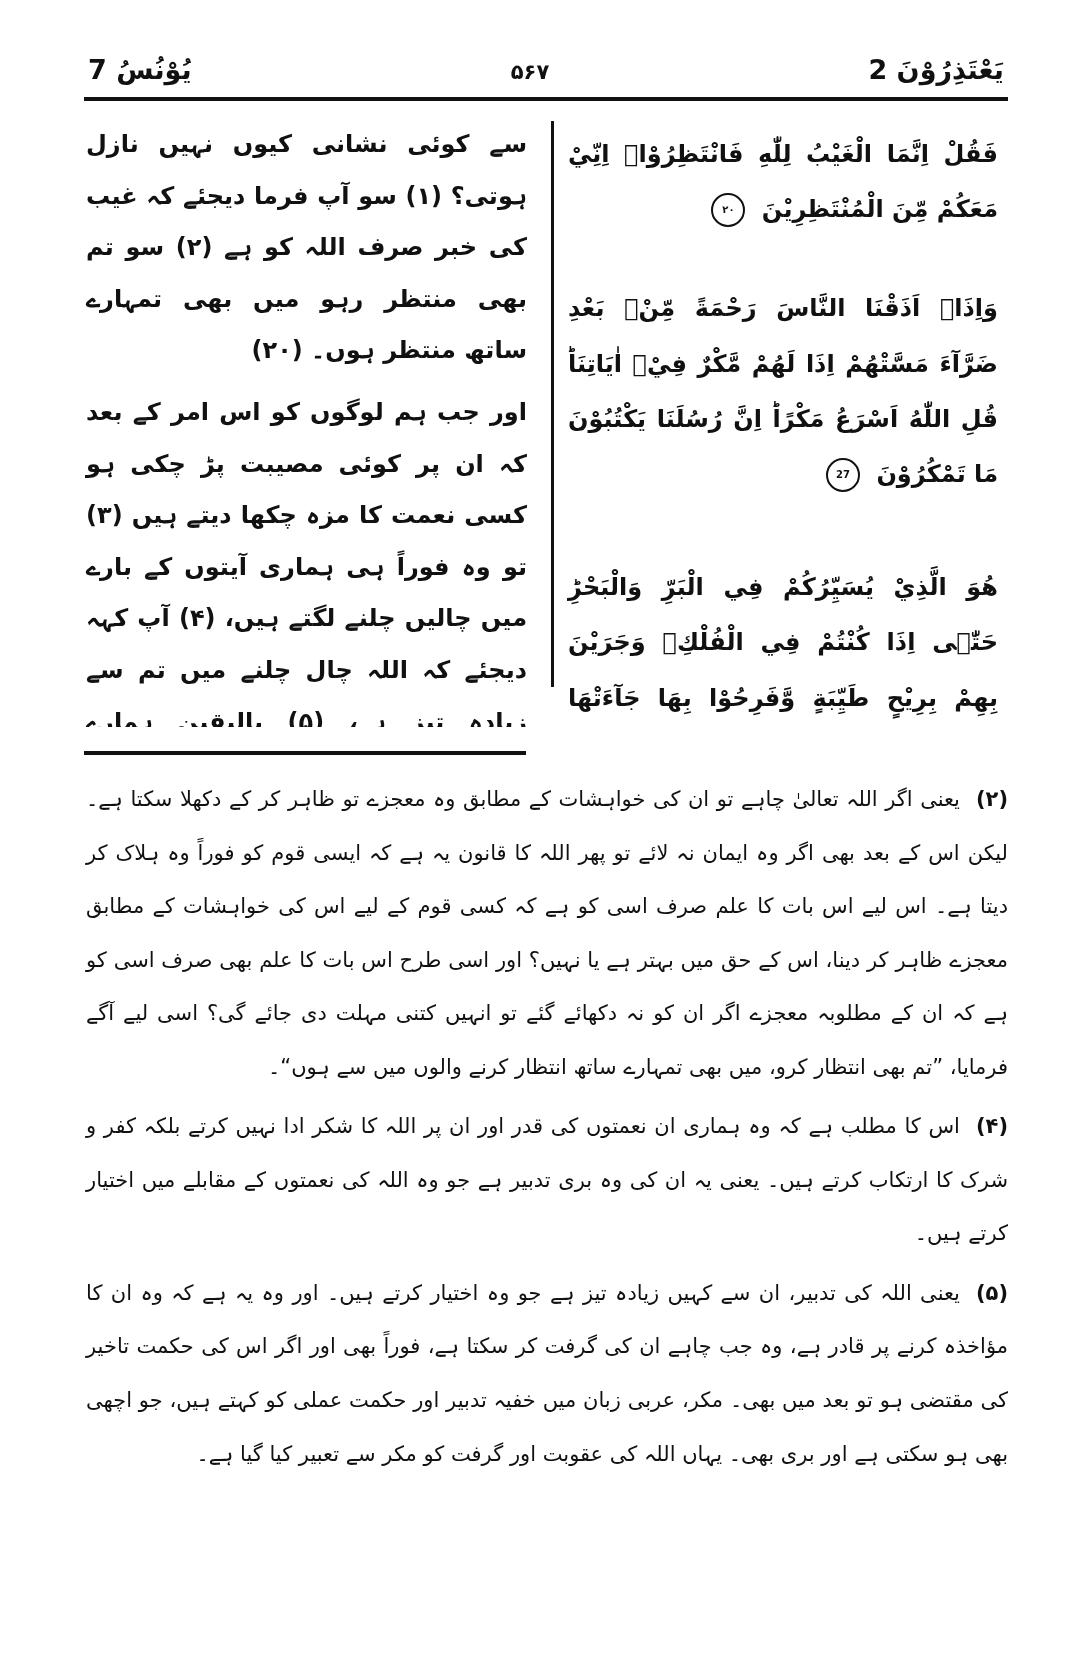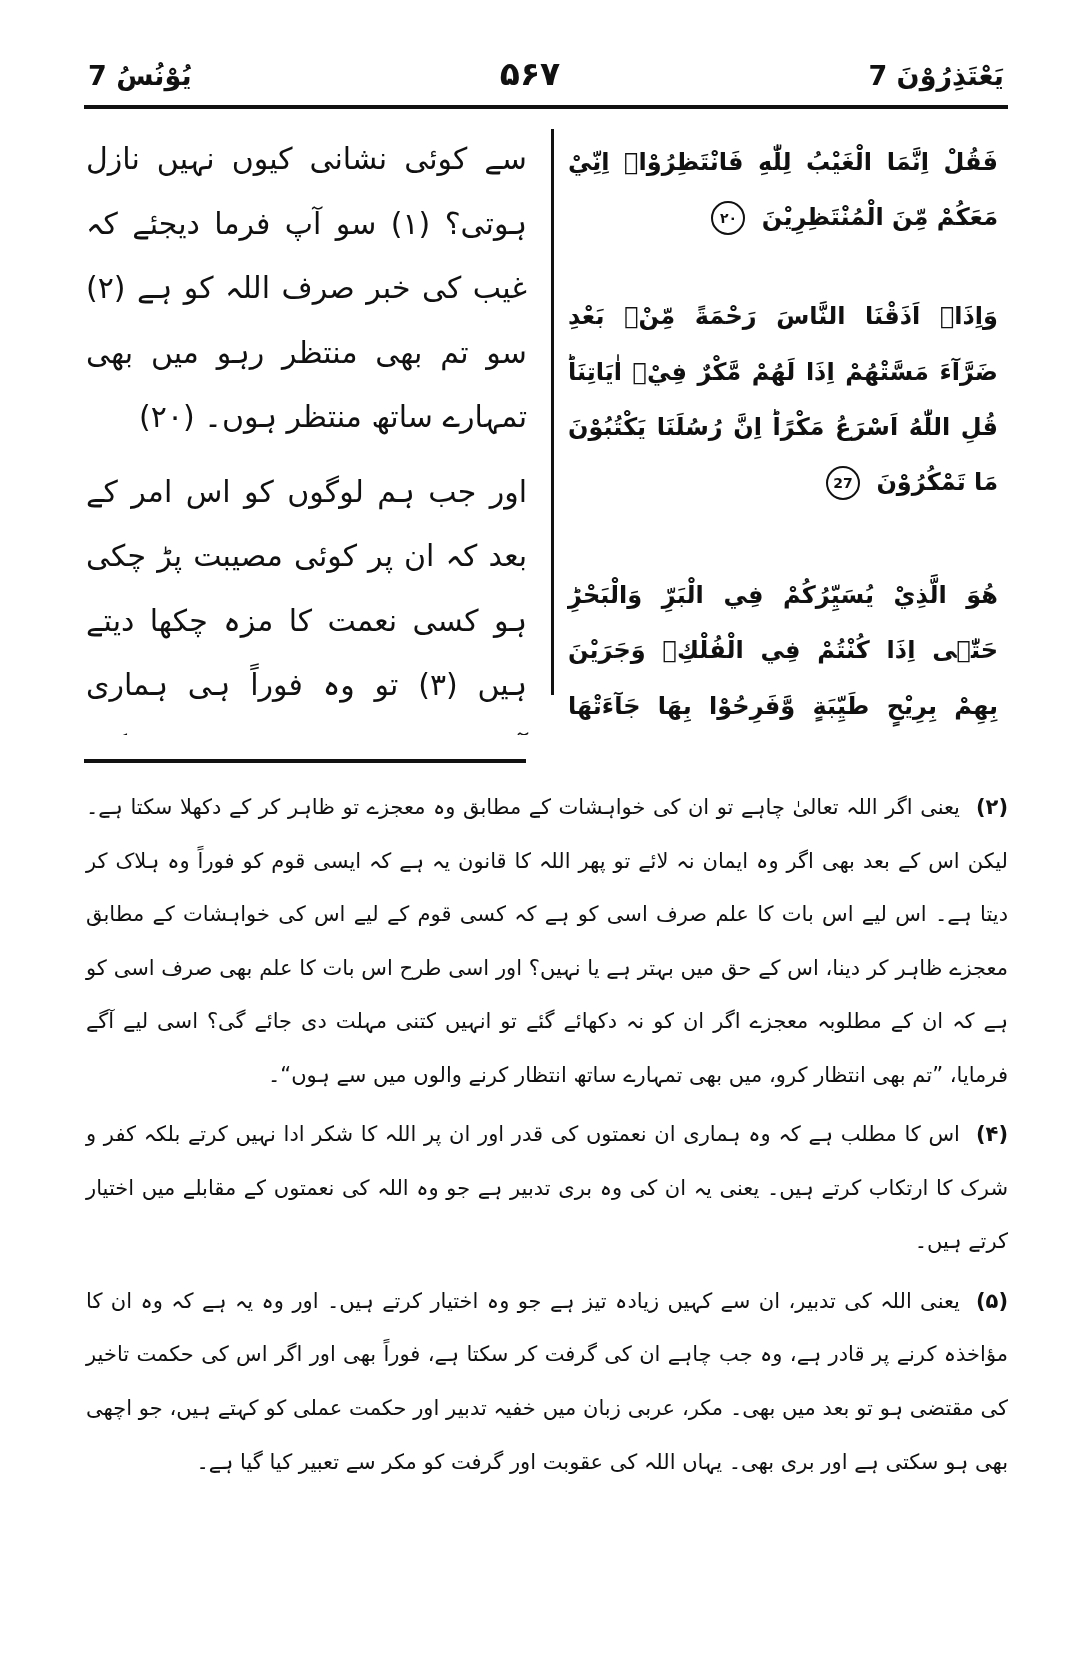--- a/index.html
+++ b/index.html
@@ -9,68 +9,68 @@
     font-family:"DejaVu Sans",sans-serif;
     overflow:hidden;
   }
   .page{padding:40px 84px 0 84px;direction:rtl;}
 
   
   .header{
     display:flex;justify-content:space-between;align-items:baseline;
     font-weight:bold;font-size:27px;padding:14px 4px 0 4px;
   }
-  .header .page-number{font-size:33px;letter-spacing:2px;}
+  .header .page-number{font-size:21px;letter-spacing:2px;}
   .header-rule{height:4px;background:#111;margin-top:12px;}
 
   
   .main{display:flex;height:612px;margin-top:14px;overflow:hidden;}
   .quran-col{
     width:430px;flex:0 0 430px;
     padding:6px 10px 0 4px;
     font-size:24px;font-weight:bold;line-height:2.3;
     text-align:justify;text-justify:inter-word;
   }
   .ayah{margin:0;}
   .ayah-1{margin-top:6px;}
   .ayah-2{margin-top:44px;}
   .ayah-3{margin-top:58px;}
   .ayah-marker{
     display:inline-flex;align-items:center;justify-content:center;
     width:30px;height:30px;border:2px solid #111;border-radius:50%;
-    font-size:14px;font-weight:bold;line-height:1;
+    font-size:10px;font-weight:bold;line-height:1;
     vertical-align:middle;margin-right:8px;
   }
   .ayah-marker:empty{display:none;}
   .col-divider{width:3px;background:#111;margin:6px 10px 40px 0;}
 
   .urdu-col{
     flex:1;padding:4px 24px 0 2px;
-    font-size:30px;font-weight:normal;line-height:2.15;
+    font-size:24px;font-weight:bold;line-height:2.15;
     text-align:justify;text-justify:inter-word;
   }
   .urdu-col p{margin:0 0 10px 0;}
 
   
   .fn-rule{width:442px;height:4px;background:#111;margin:24px auto 18px 0;}
   .footnotes{
     font-size:21px;line-height:2.55;
     text-align:justify;text-justify:inter-word;
     padding-left:2px;
   }
   .footnote{margin:0 0 6px 0;}
   .fn-num{font-weight:bold;margin-left:16px;white-space:nowrap;}
 </style>
 </head>
 <body>
 
 <div class="page">
 
   <div class="header">
-    <span class="juz">يَعْتَذِرُوْنَ 7</span>
+    <span class="juz">يَعْتَذِرُوْنَ 2</span>
     <span class="page-number">۵۶۷</span>
     <span class="surah">یُوْنُسُ 7</span>
   </div>
   <div class="header-rule"></div>
 
   <div class="main">
 
     <div class="quran-col">
       <p class="ayah ayah-1"><span>فَقُلْ اِنَّمَا الْغَيْبُ لِلّٰهِ فَانْتَظِرُوْاۚ اِنِّيْ مَعَكُمْ مِّنَ الْمُنْتَظِرِيْنَ</span> <span class="ayah-marker">۲۰</span></p>
       <p class="ayah ayah-2"><span>وَاِذَاۤ اَذَقْنَا النَّاسَ رَحْمَةً مِّنْۢ بَعْدِ ضَرَّآءَ مَسَّتْهُمْ اِذَا لَهُمْ مَّكْرٌ فِيْۤ اٰيَاتِنَاؕ قُلِ اللّٰهُ اَسْرَعُ مَكْرًاؕ اِنَّ رُسُلَنَا يَكْتُبُوْنَ مَا تَمْكُرُوْنَ</span> <span class="ayah-marker">27</span></p>

